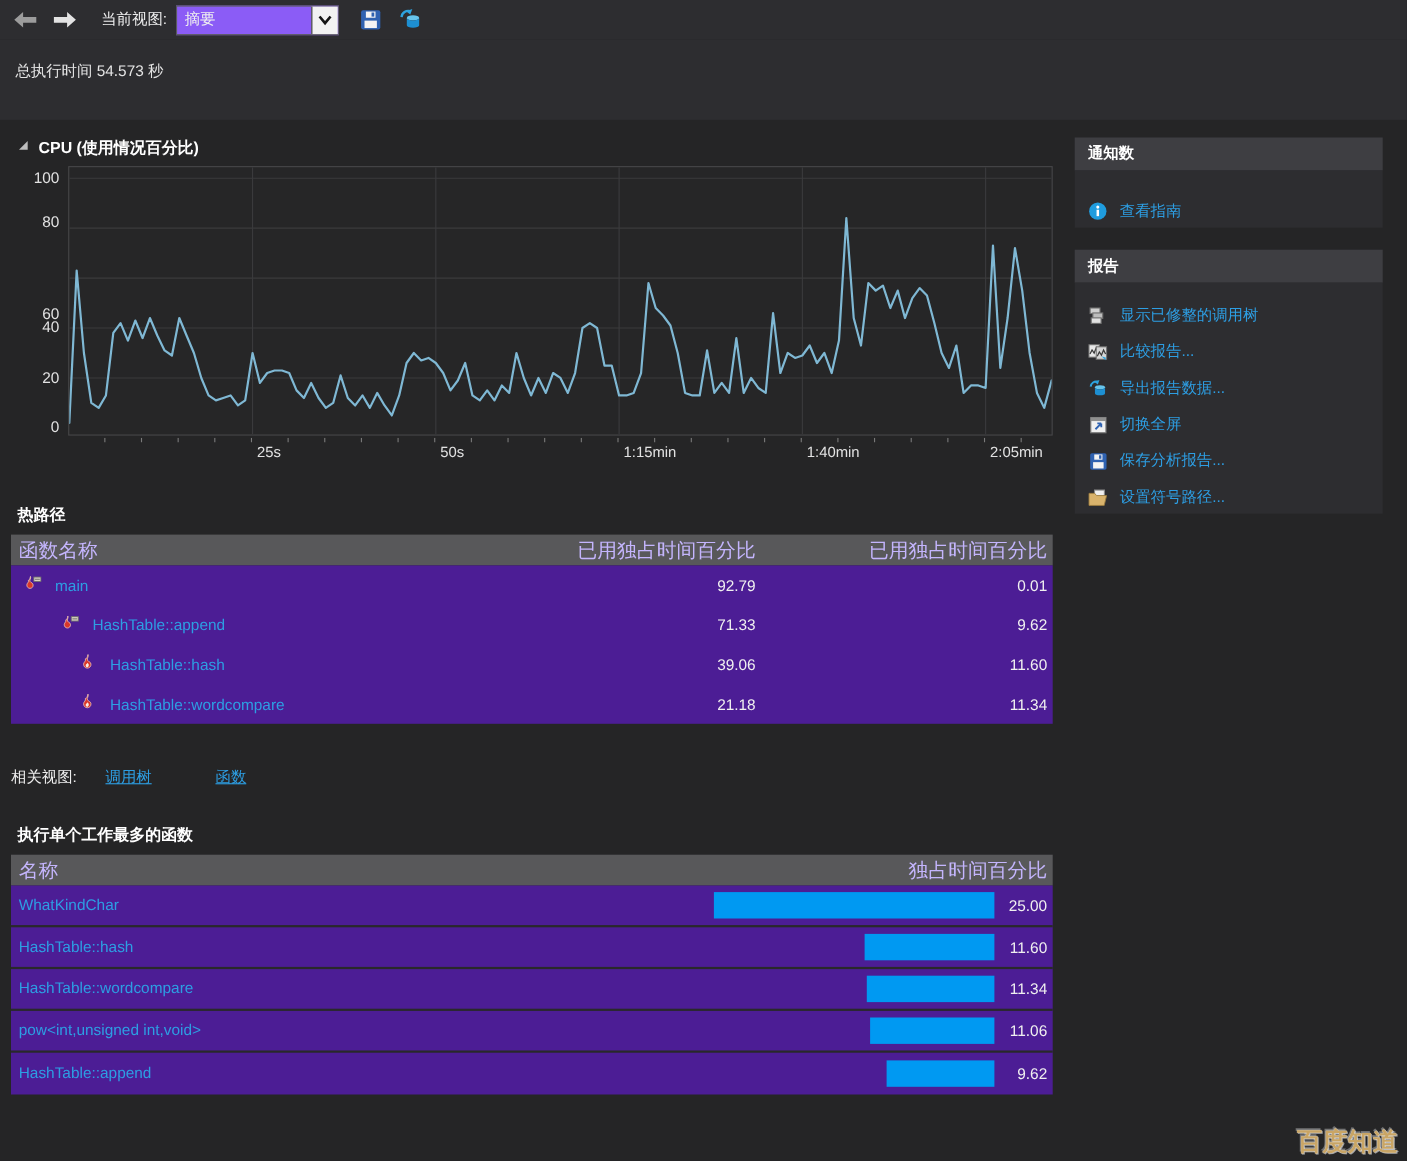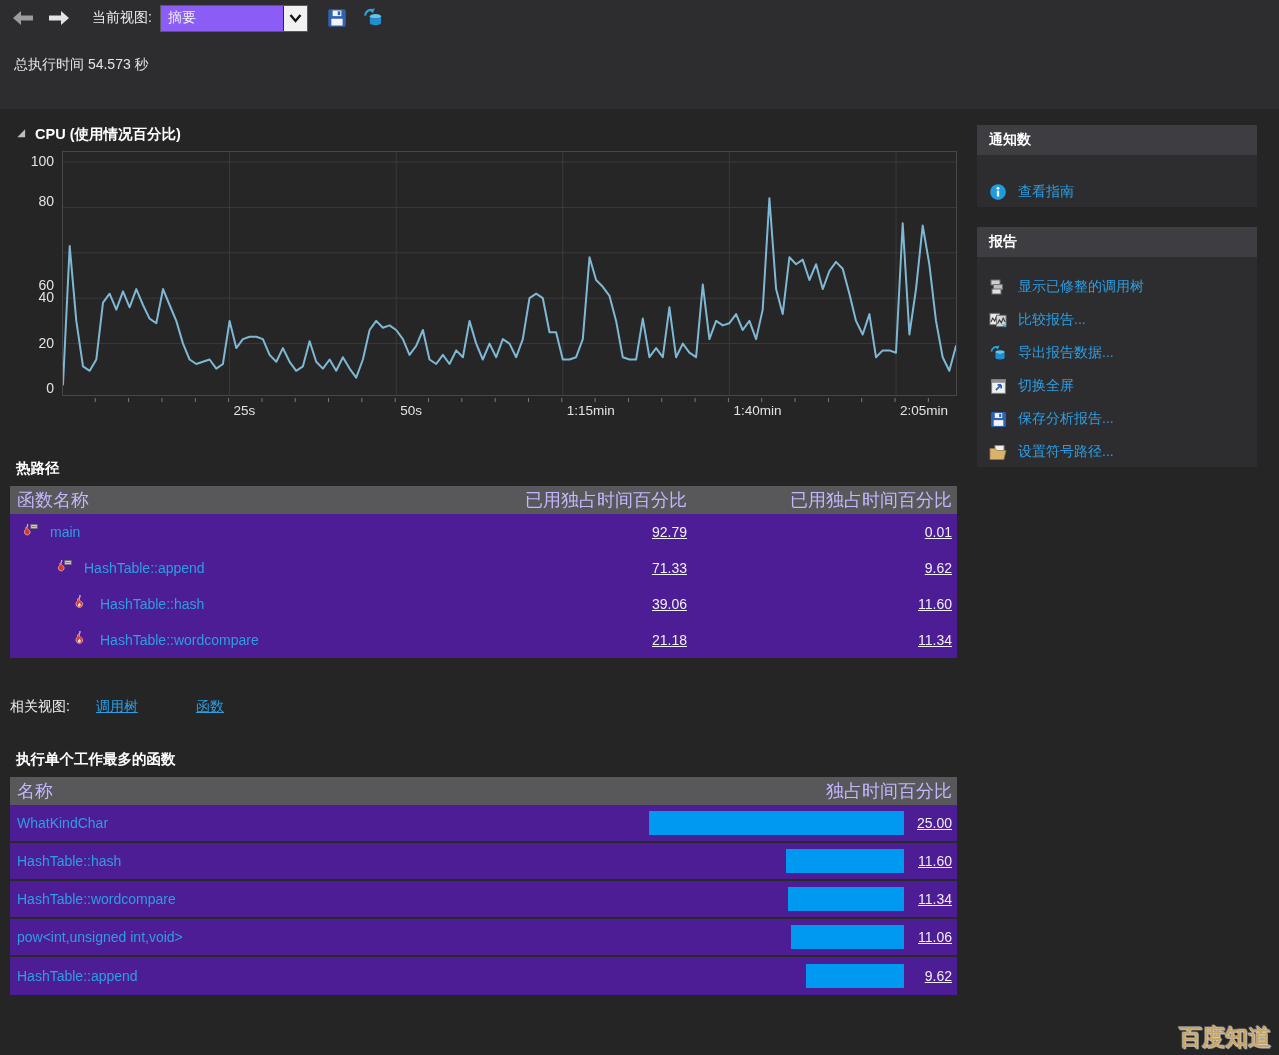--- a/index.html
+++ b/index.html
@@ -35,21 +35,21 @@
   .tbl { width:947px; }
   .tbl-head { height:28px; background:#58585A; color:#c4b5fd; display:grid; align-items:center; font-size:18px; }
   .hp-grid { grid-template-columns:1fr 250px 270px; }
   .tf-grid { grid-template-columns:1fr 265px 53px; }
   .th-name { padding-left:7px; }
   .th-num { text-align:right; }
   .th-num.last { padding-right:5px; }
   .tbl-body { background:#4c1d95; }
   .hp-row { height:36px; display:grid; grid-template-columns:1fr 250px 270px; align-items:center; }
   .hp-name { display:flex; align-items:center; gap:12px; }
-  .cell-num { text-align:right; font-size:14px; color:#F0F0F0;text-decoration:underline; }
+  .cell-num { text-align:right; font-size:14px; color:#F0F0F0; }
   .cell-num.last { padding-right:5px; }
   .link { color:#2D9EE3; font-size:14px; cursor:pointer; text-decoration:none; }
   .related { display:flex; align-items:center; margin:40px 0 0 0; font-size:14px; }
   .related .lbl { color:#EDEDED; margin-right:26px; }
   .related .link { margin-right:58px;text-decoration:underline; }
   .tf-row { height:38px; display:grid; grid-template-columns:1fr 265px 53px; align-items:center; border-bottom:2px solid #29292A; }
   .tf-row:last-child { border-bottom:none; }
   .tf-name { padding-left:7px; }
   .barcell { display:flex; justify-content:flex-end; align-items:center; }
   .bar { height:24px; background:#0099F2; }

